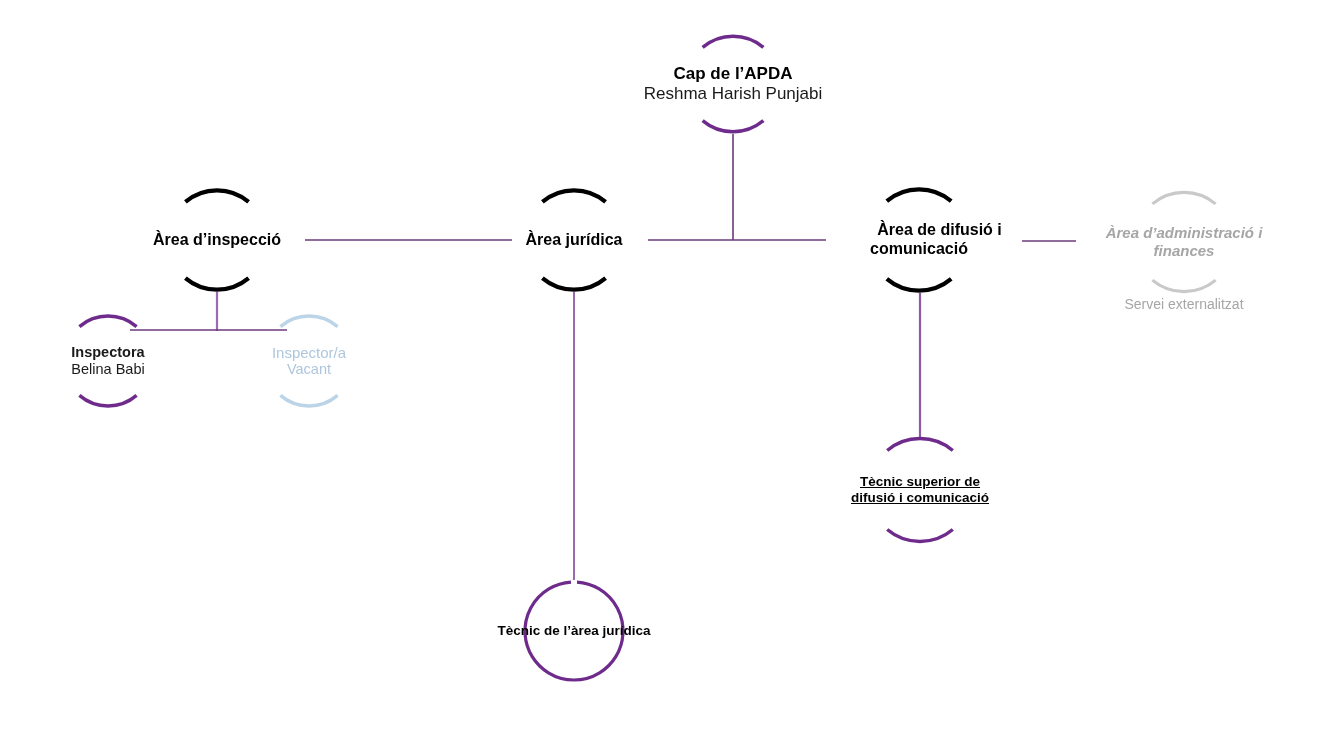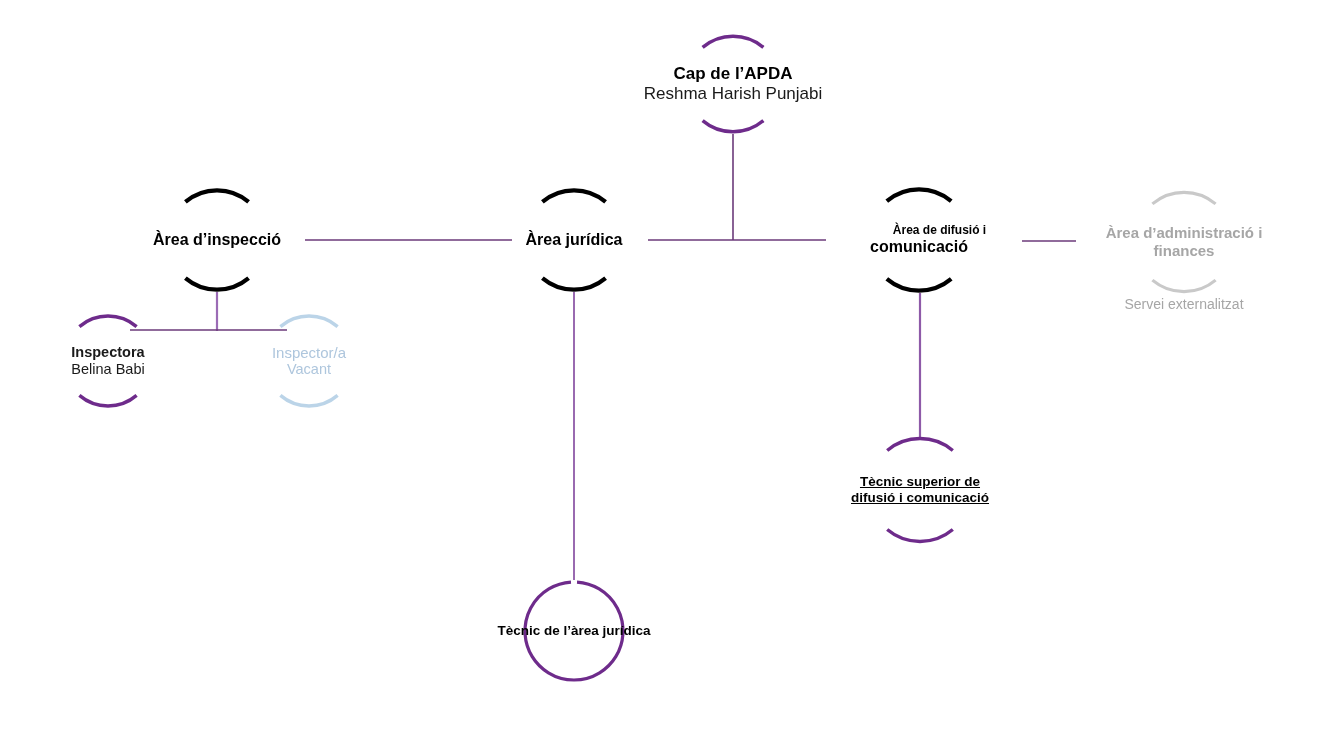--- a/index.html
+++ b/index.html
@@ -100,26 +100,26 @@
     </svg>
     <div class="label lbl-bold" style="font-size:16px;">Àrea jurídica</div>
   </div>
 
   <div class="node" style="left:866px; top:187px; width:106px; height:106px;">
     <svg class="ring" viewBox="0 0 106 106">
       <path d="M 20.8 14.2 A 50 50 0 0 1 85.2 14.2" fill="none" stroke="#000000" stroke-width="4.2" stroke-linecap="butt"></path>
       <path d="M 20.8 91.8 A 50 50 0 0 0 85.2 91.8" fill="none" stroke="#000000" stroke-width="4.2" stroke-linecap="butt"></path>
     </svg>
     <div class="label" style="font-size:0px;">
-      <span class="name-line lbl-bold" style="font-size:12px;margin-left:41px;">Àrea de difusió  i</span>
+      <span class="name-line lbl-bold" style="font-size:16px;margin-left:41px;">Àrea de difusió  i</span>
       <span class="name-line lbl-bold" style="font-size:16px;">comunicació</span>
     </div>
   </div>
 
-  <div class="node" style="left:1132px; top:190px; width:104px; height:104px;">
+  <div class="node" style="left:1132px; top:190px; width:104px; height:104px;font-style:italic;">
     <svg class="ring" viewBox="0 0 104 104">
       <path d="M 20.4 13.9 A 49 49 0 0 1 83.6 13.9" fill="none" stroke="#C9C9C9" stroke-width="3.2" stroke-linecap="butt"></path>
       <path d="M 20.4 90.1 A 49 49 0 0 0 83.6 90.1" fill="none" stroke="#C9C9C9" stroke-width="3.2" stroke-linecap="butt"></path>
     </svg>
     <div class="label" style="font-size:0px;">
       <span class="name-line lbl-grey" style="font-size:15px;">Àrea d’administració  i</span>
       <span class="name-line lbl-grey" style="font-size:15px;">finances</span>
     </div>
   </div>
   <div class="subnote" style="left:1084px; top:296px; width:200px;">Servei externalitzat</div>

